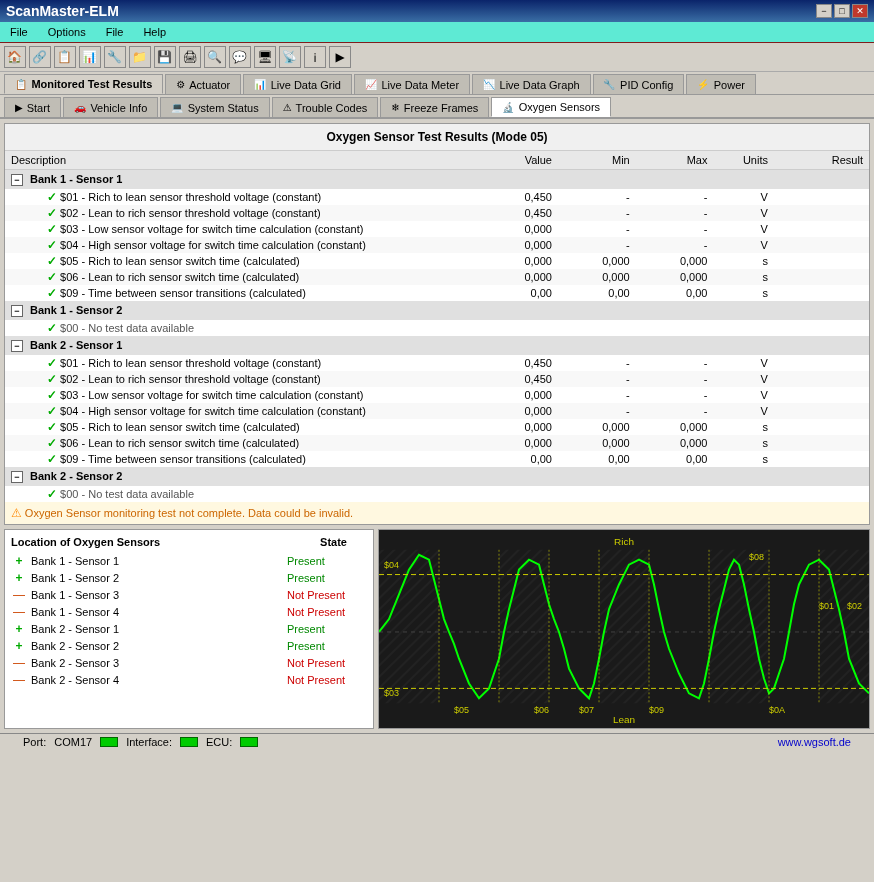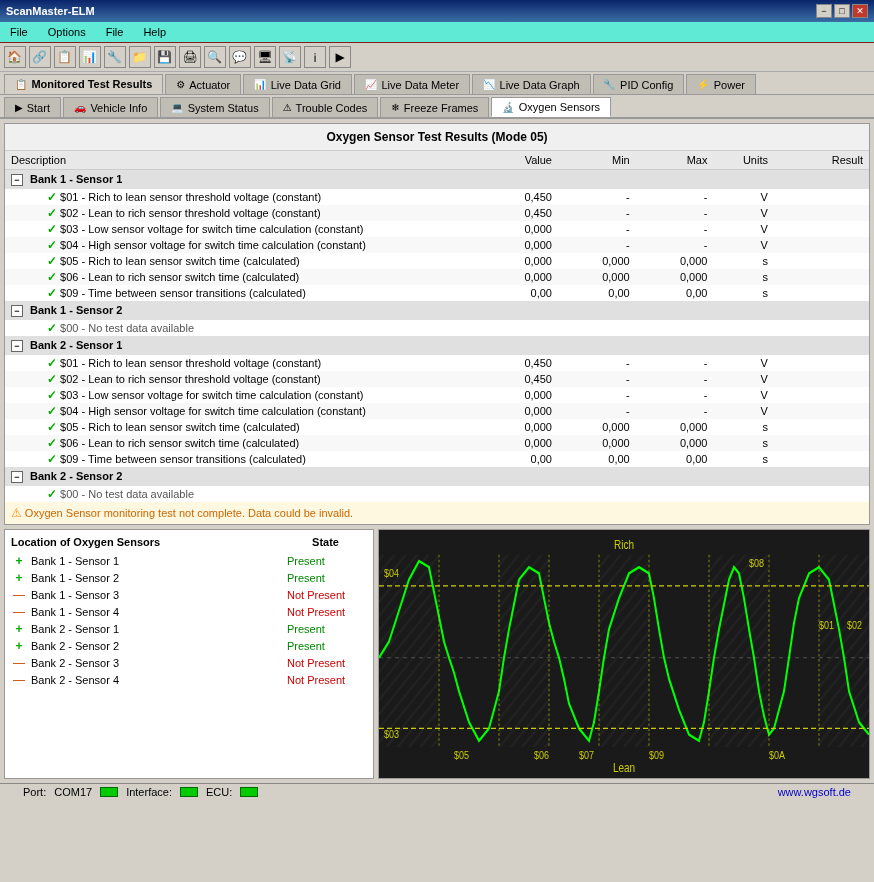--- a/index.html
+++ b/index.html
@@ -7,21 +7,21 @@
     
     .title-bar {
       background: linear-gradient(to bottom, #0a246a, #3a6ea5);
       color: white;
       padding: 3px 6px;
       display: flex;
       align-items: center;
       justify-content: space-between;
       height: 22px;
     }
-    .title-bar-text { font-size: 11px; font-weight: bold; }
+    .title-bar-text { font-size: 14px; font-weight: bold; }
     .title-bar-buttons { display: flex; gap: 2px; }
     .title-btn {
       width: 16px; height: 14px;
       border: 1px solid #888;
       background: #d4d0c8;
       font-size: 9px;
       cursor: pointer;
       display: flex; align-items: center; justify-content: center;
       color: #000;
     }
@@ -173,21 +173,21 @@
       background: #fff8e0;
     }
     .warning-row td {
       padding: 4px 6px;
       color: #cc6600;
     }
 
     .bottom-section {
       display: flex;
       gap: 4px;
-      height: 250px;
+      height: 200px;
     }
 
     .sensor-location-panel {
       background: white;
       border: 1px solid #999;
       width: 370px;
       padding: 6px;
       overflow-y: auto;
     }
     .sensor-location-title {
@@ -538,21 +538,21 @@
         </tr>
       </tbody>
     </table>
   </div>
 
   <div class="bottom-section">
 
     <div class="sensor-location-panel">
       <div class="sensor-location-title">
         <span>Location of Oxygen Sensors</span>
-        <span style="margin-right:28px;">State</span>
+        <span style="margin-right:20px;">State</span>
       </div>
       <div class="sensor-row">
         <span class="sensor-icon plus-icon">+</span>
         <span class="sensor-name">Bank 1 - Sensor 1</span>
         <span class="sensor-state present">Present</span>
       </div>
       <div class="sensor-row">
         <span class="sensor-icon plus-icon">+</span>
         <span class="sensor-name">Bank 1 - Sensor 2</span>
         <span class="sensor-state present">Present</span>

